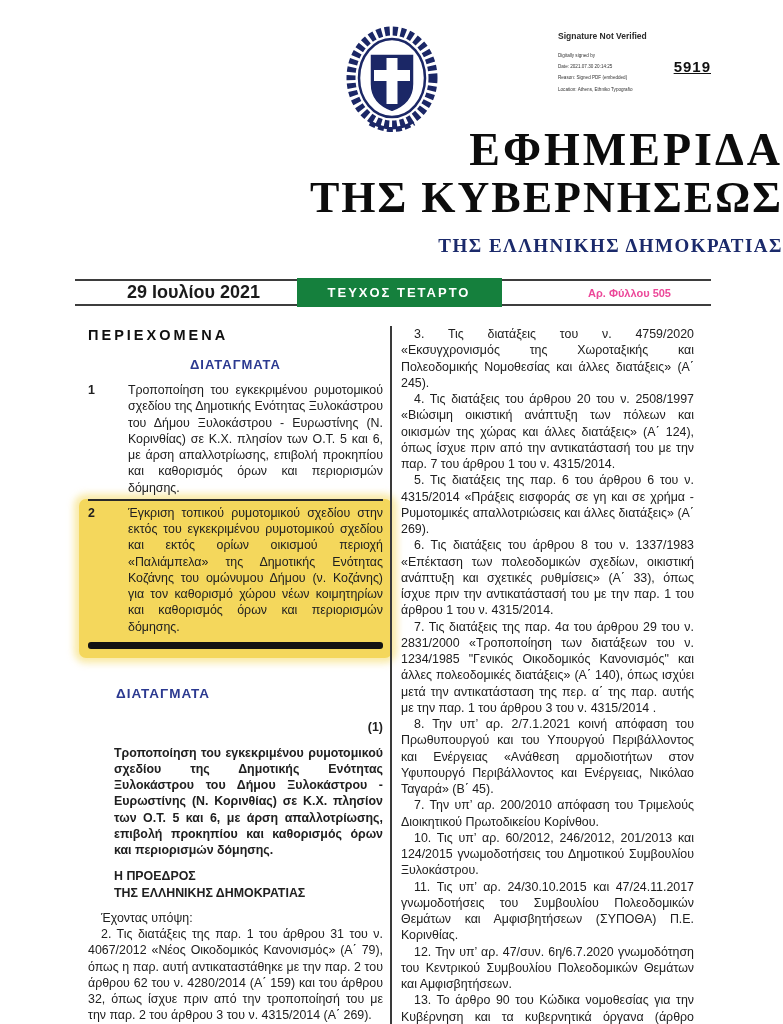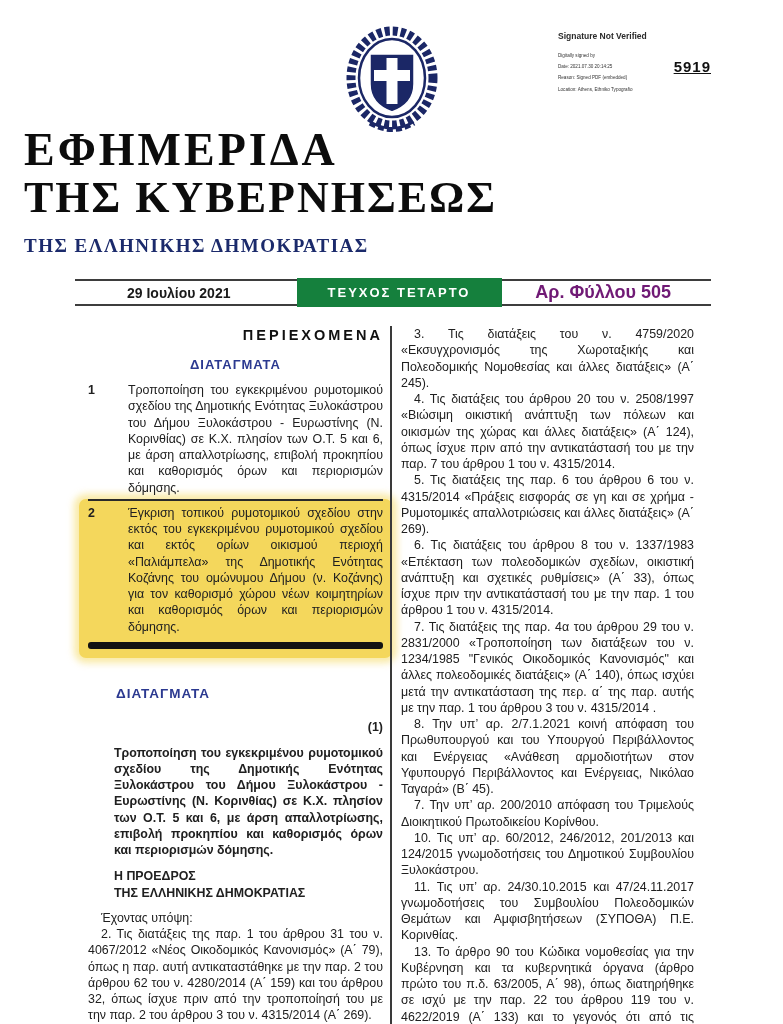--- a/index.html
+++ b/index.html
@@ -10,41 +10,41 @@
     background:#ffffff; color:#1c1c1c; overflow:hidden;
   }
 
   
   .emblem-wrap { position:absolute; top:26px; left:0; width:100%; text-align:center; }
   .sig-block { position:absolute; top:32px; left:558px; width:118px; color:#2a2a2a; }
   .sig-status { font-size:8.5px; font-weight:bold; line-height:1.15; white-space:pre-line; }
   .sig-details { margin-top:5px; font-size:4.6px; line-height:1.25; white-space:pre-line; color:#333; }
   .page-number { position:absolute; top:58px; right:72px; font-size:15px; font-weight:bold; letter-spacing:1px; color:#111;text-decoration:underline; }
 
-  .masthead { position:absolute; top:126px; left:0; width:100%; text-align:left;
+  .masthead { position:absolute; top:126px; left:0; width:100%; text-align:right;
               font-family:"Liberation Serif","DejaVu Serif",serif; color:#0c0c0c;padding-left:24px; }
   .masthead-l1 { font-size:46px; font-weight:bold; letter-spacing:3px; line-height:1.05; }
   .masthead-l2 { font-size:44px; font-weight:bold; letter-spacing:2px; line-height:1.1; }
   .masthead-l3 { margin-top:12px; font-size:19px; font-weight:bold; letter-spacing:1.5px; color:#1b2a6b; }
 
   .info-bar { position:absolute; top:279px; left:75px; width:636px; height:27px;
               display:flex; align-items:stretch; border-top:2px solid #3d3d3d; border-bottom:2px solid #3d3d3d; }
-  .info-left  { flex:1; display:flex; align-items:center; padding-left:52px; font-size:14px; font-weight:bold; color:#1a1a1a; }
+  .info-left  { flex:1; display:flex; align-items:center; padding-left:52px; font-size:18px; font-weight:bold; color:#1a1a1a; }
   .info-box   { width:205px; margin:-3px 0; background:#15803d; color:#ffffff; display:flex; align-items:center; justify-content:center;
                 font-size:13px; font-weight:bold; letter-spacing:2px; }
-  .info-right { flex:1; display:flex; align-items:center; justify-content:flex-end; padding-right:40px; font-size:18px; font-weight:bold; color:#701a75; }
+  .info-right { flex:1; display:flex; align-items:center; justify-content:flex-end; padding-right:40px; font-size:11px; font-weight:bold; color:#ec4899; }
 
   
   .body-cols { position:absolute; top:326px; left:88px; width:624px; display:flex; align-items:stretch; }
   .col { width:302px; font-size:12.4px; line-height:1.31; text-align:justify; color:#202020; }
   .col-left  { padding-right:7px; }
   .col-right { padding-left:9px; }
   .divider { width:2px; background:#3a3a3a; }
 
-  .contents-title { text-align:right; font-size:14.5px; font-weight:bold; letter-spacing:3px; color:#101010; }
+  .contents-title { text-align:left; font-size:14.5px; font-weight:bold; letter-spacing:3px; color:#101010; }
   .contents-section { text-align:center; font-size:13px; font-weight:bold; letter-spacing:1px; color:#2b3990; margin-top:11px; margin-bottom:9px; }
 
   .toc-item { display:flex; }
   .toc-num  { width:40px; flex:0 0 40px; font-weight:bold; }
   .toc-text { flex:1; }
   .toc-rule { height:2px; background:#2a2a2a; margin:3px 0 4px 0; }
 
   .hl { background:#f4d75c; border-radius:7px; margin:0 -9px; padding:0 9px 9px 9px;
         box-shadow:0 0 7px 5px rgba(247,227,138,0.75); }
   .toc-endbar { height:7px; background:#121212; border-radius:3px; margin-top:7px; }
@@ -139,17 +139,18 @@
     <div class="col col-right">
       <div class="cons">3. Τις διατάξεις του ν. 4759/2020 «Εκσυγχρονισμός της Χωροταξικής και Πολεοδομικής Νομοθεσίας και άλλες διατάξεις» (Α΄ 245).</div>
       <div class="cons">4. Τις διατάξεις του άρθρου 20 του ν. 2508/1997 «Βιώσιμη οικιστική ανάπτυξη των πόλεων και οικισμών της χώρας και άλλες διατάξεις» (Α΄ 124), όπως ίσχυε πριν από την αντικατάστασή του με την παρ. 7 του άρθρου 1 του ν. 4315/2014.</div>
       <div class="cons">5. Τις διατάξεις της παρ. 6 του άρθρου 6 του ν. 4315/2014 «Πράξεις εισφοράς σε γη και σε χρήμα - Ρυμοτομικές απαλλοτριώσεις και άλλες διατάξεις» (Α΄ 269).</div>
       <div class="cons">6. Τις διατάξεις του άρθρου 8 του ν. 1337/1983 «Επέκταση των πολεοδομικών σχεδίων, οικιστική ανάπτυξη και σχετικές ρυθμίσεις» (Α΄ 33), όπως ίσχυε πριν την αντικατάστασή του με την παρ. 1 του άρθρου 1 του ν. 4315/2014.</div>
       <div class="cons">7. Τις διατάξεις της παρ. 4α του άρθρου 29 του ν. 2831/2000 «Τροποποίηση των διατάξεων του ν. 1234/1985 "Γενικός Οικοδομικός Κανονισμός" και άλλες πολεοδομικές διατάξεις» (Α΄ 140), όπως ισχύει μετά την αντικατάσταση της περ. α΄ της παρ. αυτής με την παρ. 1 του άρθρου 3 του ν. 4315/2014 .</div>
       <div class="cons">8. Την υπ’ αρ. 2/7.1.2021 κοινή απόφαση του Πρωθυπουργού και του Υπουργού Περιβάλλοντος και Ενέργειας «Ανάθεση αρμοδιοτήτων στον Υφυπουργό Περιβάλλοντος και Ενέργειας, Νικόλαο Ταγαρά» (Β΄ 45).</div>
       <div class="cons">7. Την υπ’ αρ. 200/2010 απόφαση του Τριμελούς Διοικητικού Πρωτοδικείου Κορίνθου.</div>
       <div class="cons">10. Τις υπ’ αρ. 60/2012, 246/2012, 201/2013 και 124/2015 γνωμοδοτήσεις του Δημοτικού Συμβουλίου Ξυλοκάστρου.</div>
       <div class="cons">11. Τις υπ’ αρ. 24/30.10.2015 και 47/24.11.2017 γνωμοδοτήσεις του Συμβουλίου Πολεοδομικών Θεμάτων και Αμφισβητήσεων (ΣΥΠΟΘΑ) Π.Ε. Κορινθίας.</div>
+      <div class="cons">12. Την υπ’ αρ. 47/συν. 6η/6.7.2020 γνωμοδότηση του Κεντρικού Συμβουλίου Πολεοδομικών Θεμάτων και Αμφισβητήσεων.</div>
       <div class="cons">13. Το άρθρο 90 του Κώδικα νομοθεσίας για την Κυβέρνηση και τα κυβερνητικά όργανα (άρθρο πρώτο του π.δ. 63/2005, Α΄ 98), όπως διατηρήθηκε σε ισχύ με την παρ. 22 του άρθρου 119 του ν. 4622/2019 (Α΄ 133) και το γεγονός ότι από τις κανονιστικές διατάξεις του παρόντος διατάγματος δεν προκαλείται δαπάνη σε βάρος</div>
     </div>
 
   </div>
 </div>
 
 </body></html>

